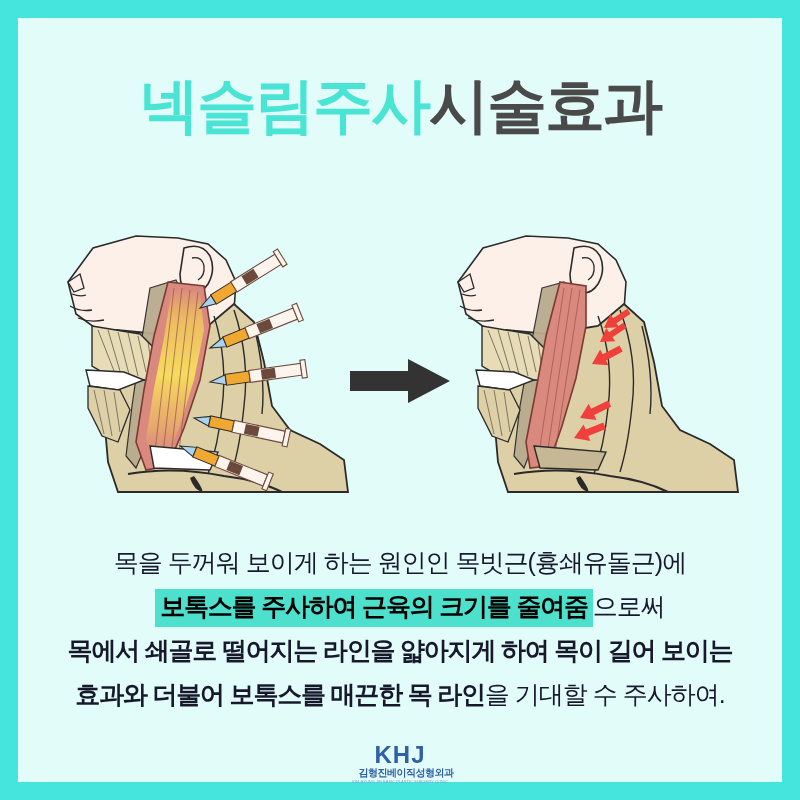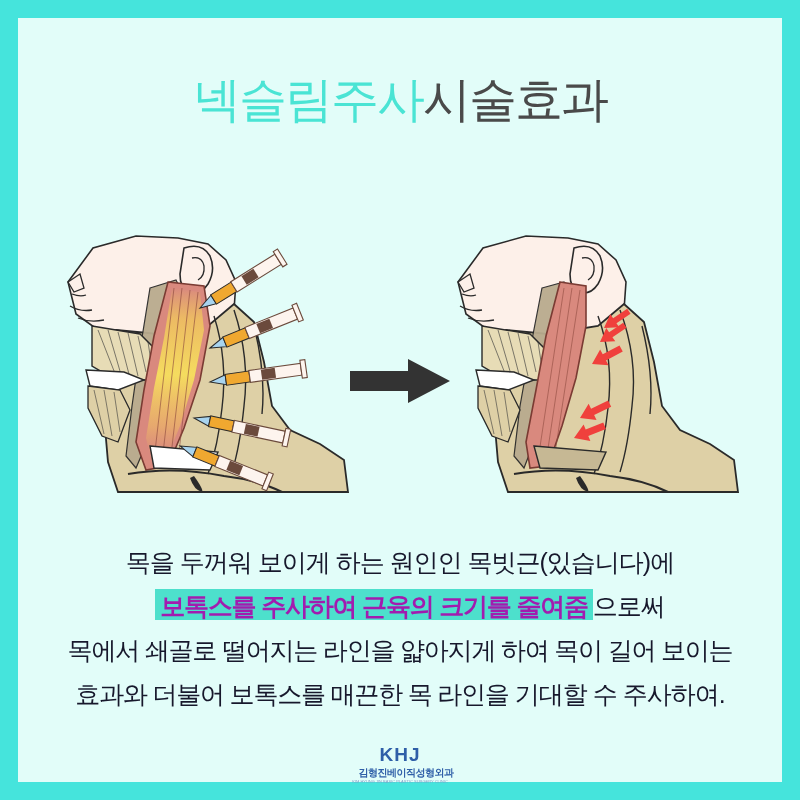--- a/index.html
+++ b/index.html
@@ -26,22 +26,22 @@
   
   #title-block {
     position:absolute;
     left:0; top:58px;
     width:764px;
     text-align:center;
     white-space:nowrap;
   }
   .title-text {
     display:inline-block;
-    font-size:48px;
-    font-weight:normal;
+    font-size:60px;
+    font-weight:bold;
     letter-spacing:-2px;
     line-height:1;
     vertical-align:middle;
   }
   #title-accent { color:#4ae4d4; }
   #title-main   { color:#4a4a4a; }
 
   
   #illus-row {
     position:absolute;
@@ -65,39 +65,39 @@
     width:764px;
     text-align:center;
   }
   .body-line {
     line-height:44px;
     white-space:nowrap;
     color:#17182c;
     font-size:25px;
   }
   .w-light  { font-weight:400; letter-spacing:-1px; }
-  .w-bold   { font-weight:normal; letter-spacing:-1.2px; }
+  .w-bold   { font-weight:bold; letter-spacing:-1.2px; }
   .hl {
     background:#4de0cc;
-    color:#a21caf;
+    color:#000000;
     font-weight:bold;
     letter-spacing:-1.2px;
-    padding:3px 5px 0 5px;
+    padding:3px 5px 7px 5px;
     margin-left:20px;
   }
 
   
   #logo {
     position:absolute;
     left:0; top:726px;
     width:764px;
     text-align:center;
   }
   #logo-mark {
-    font-size:19px;
+    font-size:24px;
     font-weight:bold;
     letter-spacing:1px;
     color:#2f5fa8;
     line-height:22px;
   }
   #logo-name {
     font-size:10px;
     font-weight:bold;
     letter-spacing:-0.5px;
     color:#2f5fa8;
@@ -344,21 +344,21 @@
           </g>
           <g transform="translate(126,208) rotate(-22)">
             <polygon points="0,0 14,-9 14,-3.5 33,-3.5 33,3.5 14,3.5 14,9"></polygon>
           </g>
         </g>
       </svg>
     </div>
 
     <div id="body-text">
       <div class="body-line">
-        <span class="w-light">목을 두꺼워 보이게 하는 원인인 목빗근(있습니다)에</span>
+        <span class="w-light">목을 두꺼워 보이게 하는 원인인 목빗근(흉쇄유돌근)에</span>
       </div>
       <div class="body-line">
         <span class="hl">보톡스를 주사하여 근육의 크기를 줄여줌</span><span class="w-light">으로써</span>
       </div>
       <div class="body-line">
         <span class="w-bold">목에서 쇄골로 떨어지는 라인을 얇아지게 하여 목이 길어 보이는</span>
       </div>
       <div class="body-line">
         <span class="w-bold">효과와 더불어 보톡스를 매끈한 목 라인</span><span class="w-light">을 기대할 수 주사하여.</span>
       </div>

